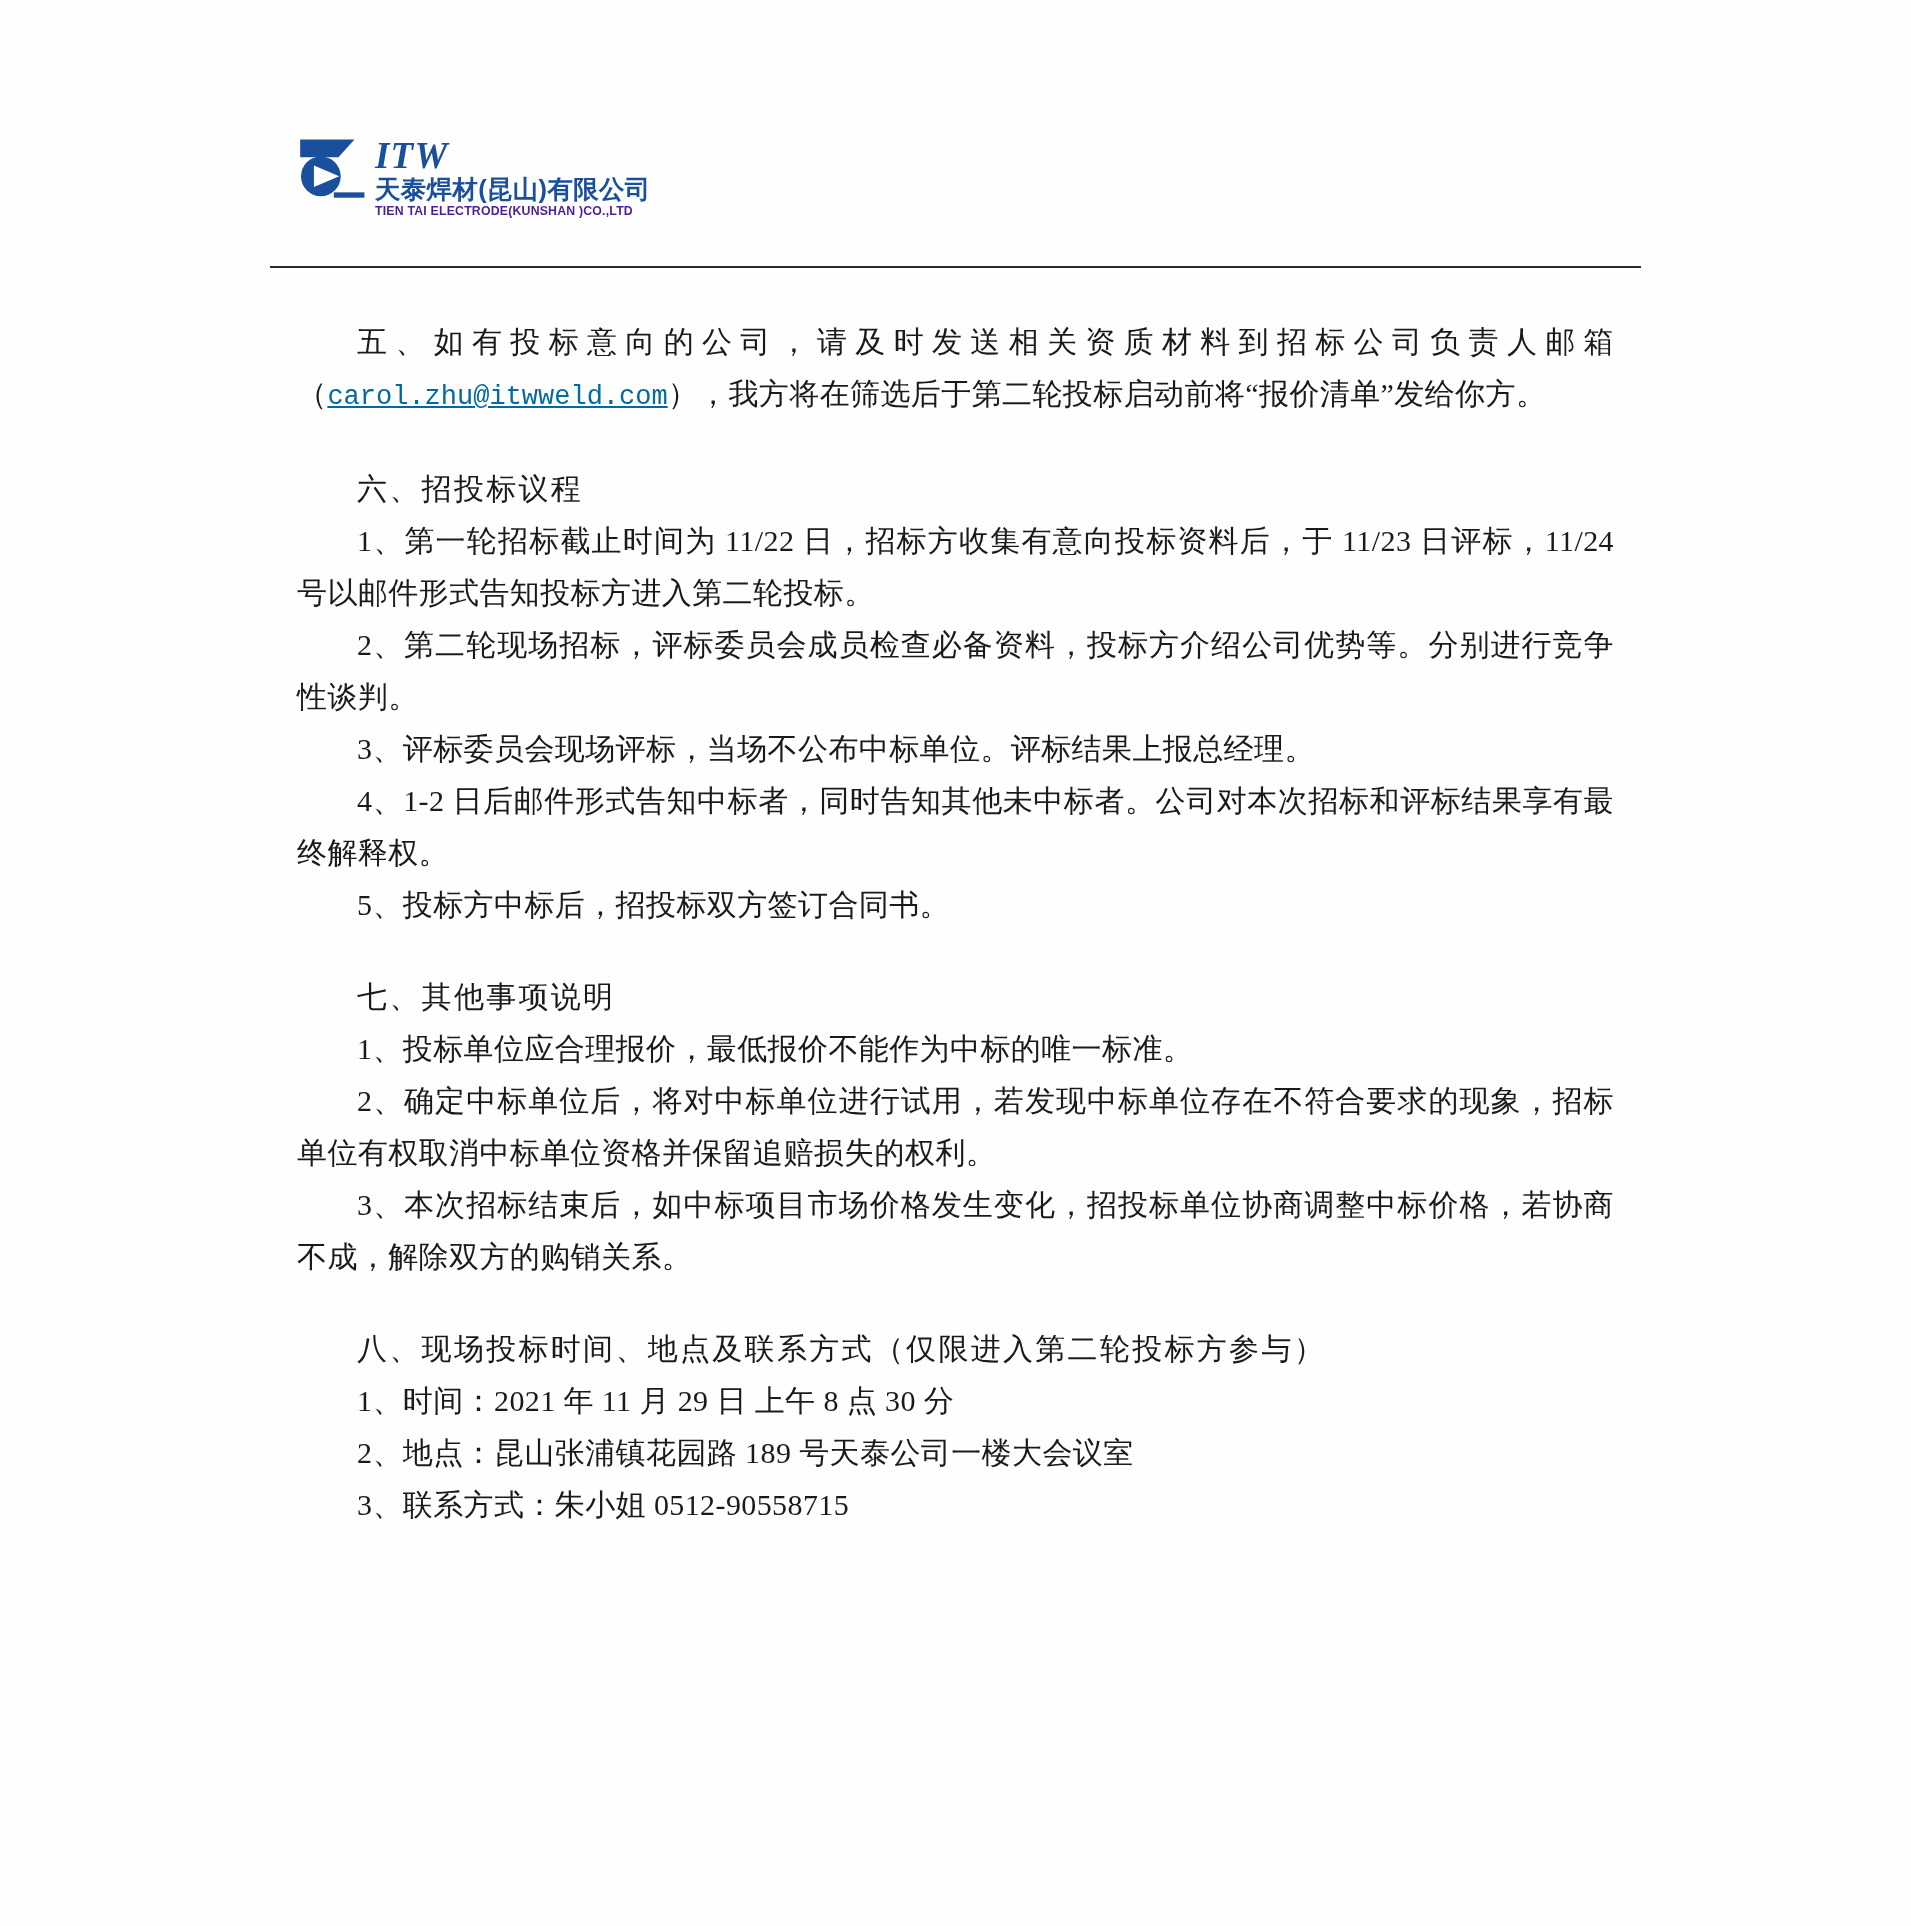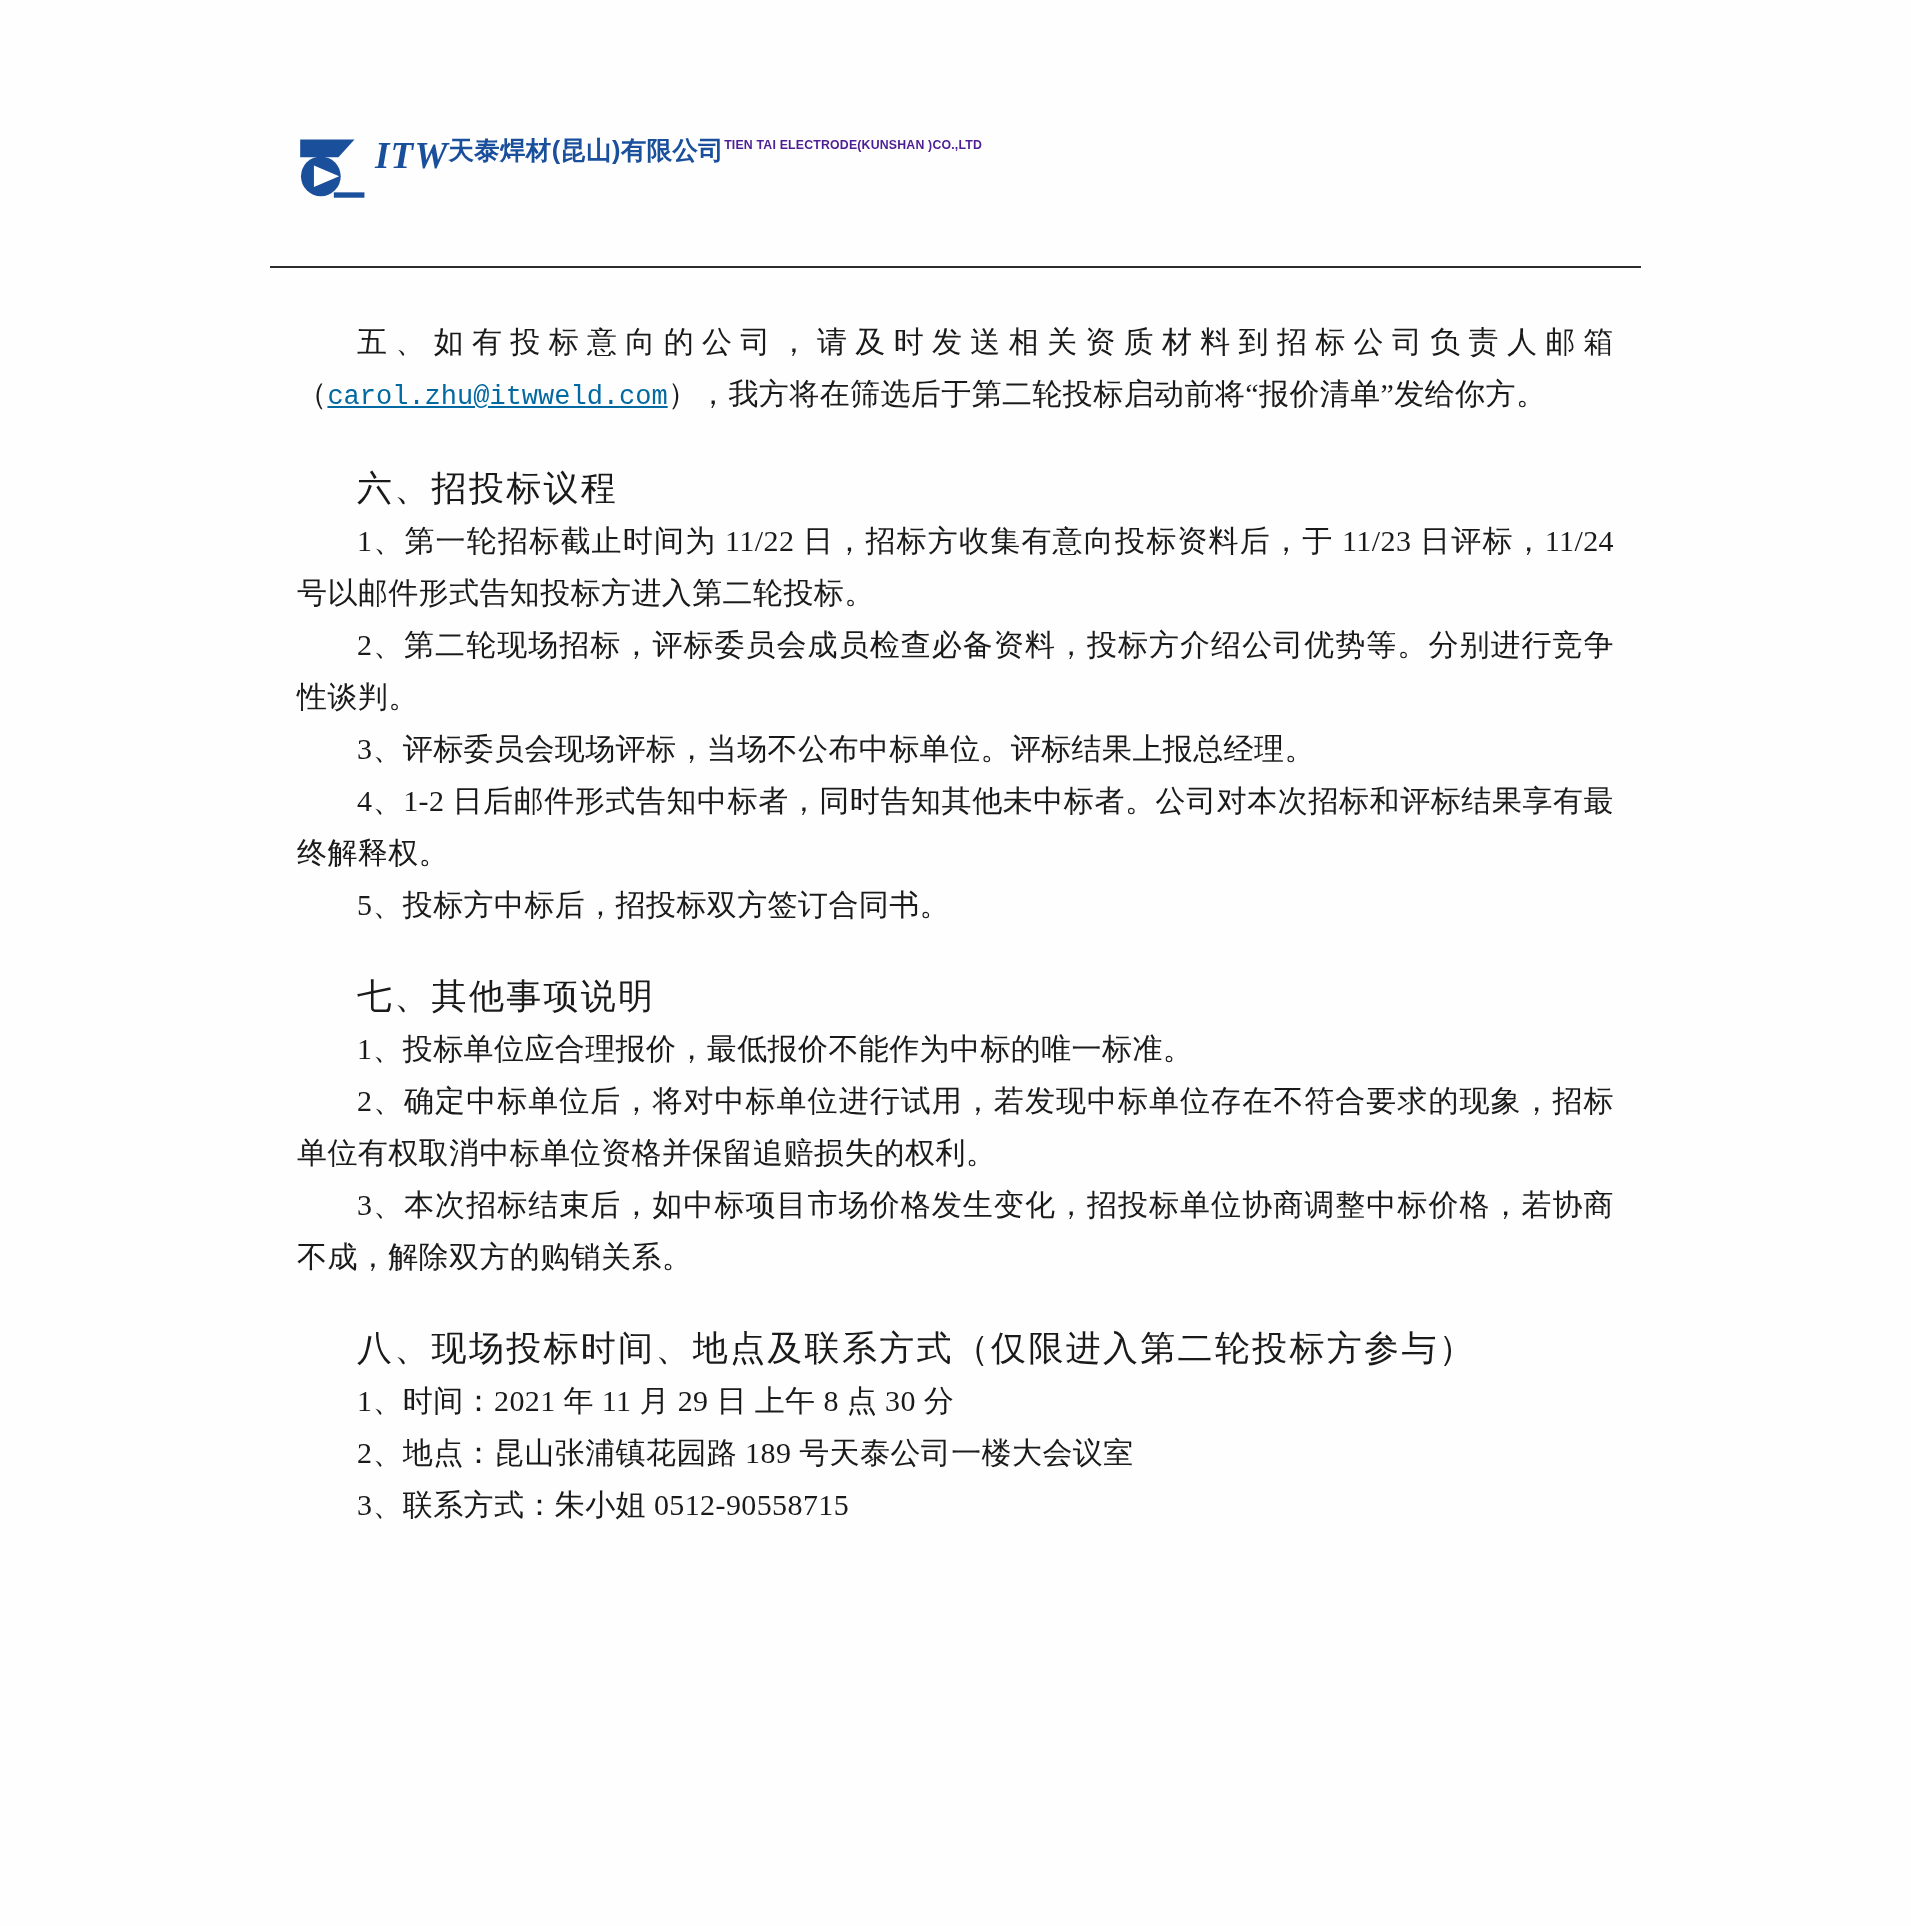--- a/index.html
+++ b/index.html
@@ -37,21 +37,21 @@
   }
   .logo-mark {
     width: 71px;
     height: 65px;
     position: relative;
     margin-right: 7px;
   }
   .logo-mark svg { display: block; }
   .logo-text {
     display: flex;
-    flex-direction: row;
+    flex-direction: column;
     justify-content: flex-start;
     padding-top: 2.3px;
   }
   .logo-itw {
     font-family: "Liberation Serif", serif;
     font-style: italic;
     font-weight: bold;
     font-size: 37px;
     letter-spacing: 1.2px;
     color: #1a4f9c;
@@ -104,21 +104,21 @@
   .gap-big { height: 40px; }
   .mono-link {
     font-family: "Liberation Mono", "DejaVu Sans Mono", monospace;
     font-size: 27px;
     text-decoration: underline;
     color: #0369a1;
     letter-spacing: 0px;
   }
   .heading {
     margin: 0;
-    font-size: 35px;
+    font-size: 30px;
     line-height: 52px;
     text-indent: 60px;
     letter-spacing: 2.3px;
   }
 </style>
 </head>
 <body>
 
 <div class="page">
 

